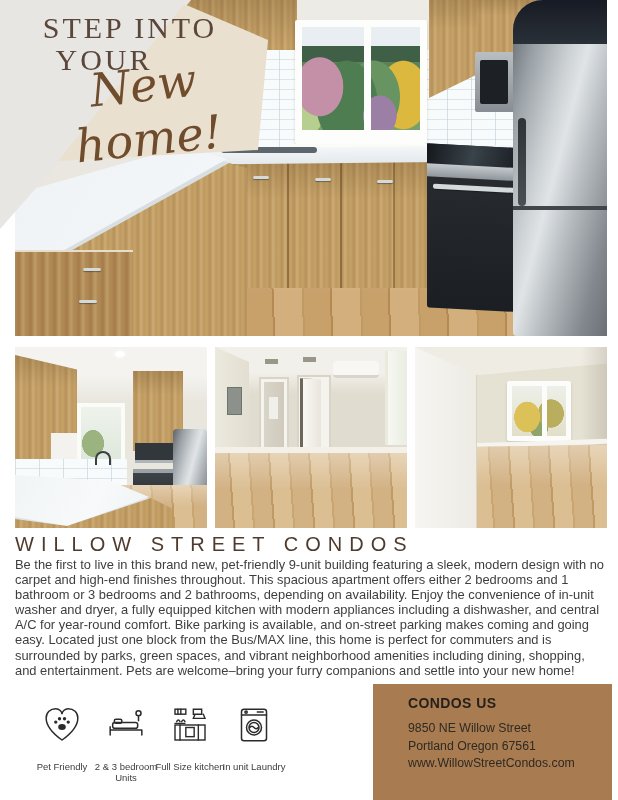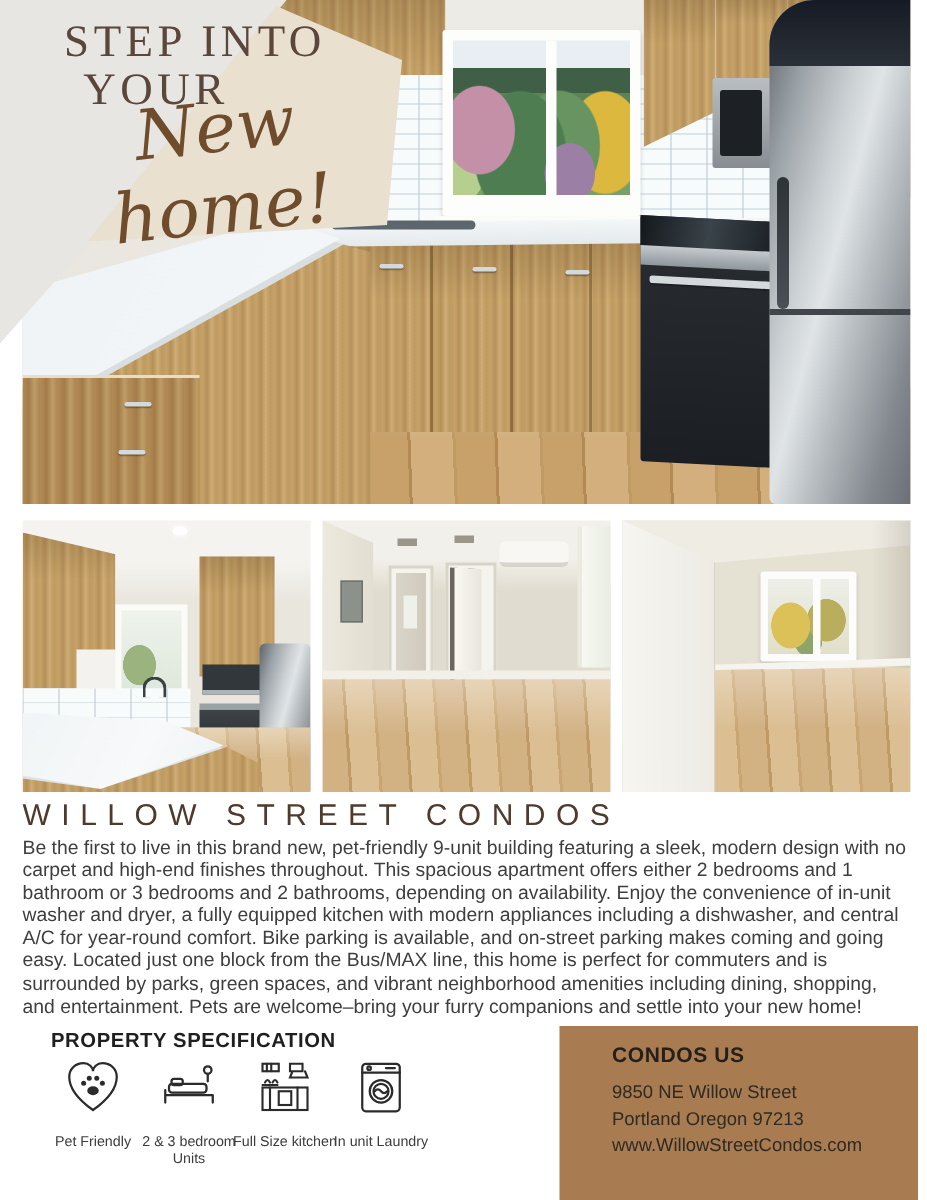--- a/index.html
+++ b/index.html
@@ -134,21 +134,21 @@
 
   
   .about-title{ left:15px; top:533px; font-size:20px; font-weight:normal; letter-spacing:7px; color:#4f3b2e; }
   .about-body{ left:15px; top:557px; width:590px; font-size:12.9px; line-height:15.1px; color:#3e3e3e; }
 
   
   .spec-title{ left:34px; top:686px; font-size:13.5px; font-weight:bold; letter-spacing:.4px; color:#1f1f1f; }
   .spec-row{ left:30px; top:705px; display:flex; }
   .spec-item{ width:64px; display:flex; flex-direction:column; align-items:center; }
   .spec-item svg{ width:40px; height:40px; }
-  .spec-label{ width:86px; text-align:center; font-size:9.5px; line-height:11px; color:#3c3c3c; margin-top:6px; }
+  .spec-label{ width:86px; text-align:center; font-size:9.5px; line-height:11px; color:#3c3c3c; margin-top:12px; }
 
   
   .contact{ left:373px; top:684px; width:239px; height:116px; background:#a87b50; }
   .contact-title{ left:35px; top:11px; font-size:14px; font-weight:bold; letter-spacing:.4px; color:#241f1a; }
   .contact-addr{ left:35px; top:36px; font-size:12.3px; line-height:17.5px; color:#2e2a24; }
 </style>
 </head>
 <body>
 
 <div class="page">
@@ -252,21 +252,20 @@
       </div>
       <div class="abs p3-base"></div>
       <div class="abs p3-floor floorwood-light"></div>
       <div class="abs p3-leftwall"></div>
     </div>
   </div>
 
   <h1 class="abs about-title">WILLOW STREET CONDOS</h1>
   <p class="abs about-body">Be the first to live in this brand new, pet-friendly 9-unit building featuring a sleek, modern design with no carpet and high-end finishes throughout. This spacious apartment offers either 2 bedrooms and 1 bathroom or 3 bedrooms and 2 bathrooms, depending on availability. Enjoy the convenience of in-unit washer and dryer, a fully equipped kitchen with modern appliances including a dishwasher, and central A/C for year-round comfort. Bike parking is available, and on-street parking makes coming and going easy. Located just one block from the Bus/MAX line, this home is perfect for commuters and is surrounded by parks, green spaces, and vibrant neighborhood amenities including dining, shopping, and entertainment. Pets are welcome–bring your furry companions and settle into your new home!</p>
 
-  <h2 class="abs spec-title">PROPERTY SPECIFICATION</h2>
   <div class="abs spec-row">
 
     <div class="spec-item">
       <span>
         <svg viewBox="0 0 48 48" fill="none" stroke="#2b2b2b" stroke-width="1.8" stroke-linecap="round">
           <path d="M24 42 C10 32 5 24 5 15.5 C5 9 10 4.5 16.5 4.5 C20.8 4.5 24 8 24 11 C24 8 27.2 4.5 31.5 4.5 C38 4.5 43 9 43 15.5 C43 24 38 32 24 42 Z"></path>
           <g fill="#2b2b2b" stroke="none">
             <ellipse cx="24" cy="26.5" rx="4.6" ry="3.6"></ellipse>
             <circle cx="16.5" cy="20.5" r="2"></circle>
               <circle cx="21" cy="16.5" r="2"></circle>
@@ -323,18 +322,18 @@
         </svg>
       </span>
       <span class="spec-label">In unit Laundry</span>
     </div>
   </div>
 
   <div class="abs contact" style="background: rgb(168, 123, 80);">
     <div class="abs contact-title">CONDOS US</div>
     <div class="abs contact-addr">
       <div>9850 NE Willow Street</div>
-      <div>Portland Oregon 97213</div>
+      <div>Portland Oregon 67561</div>
       <div>www.WillowStreetCondos.com</div>
     </div>
   </div>
 
 </div>
 
 </body></html>

